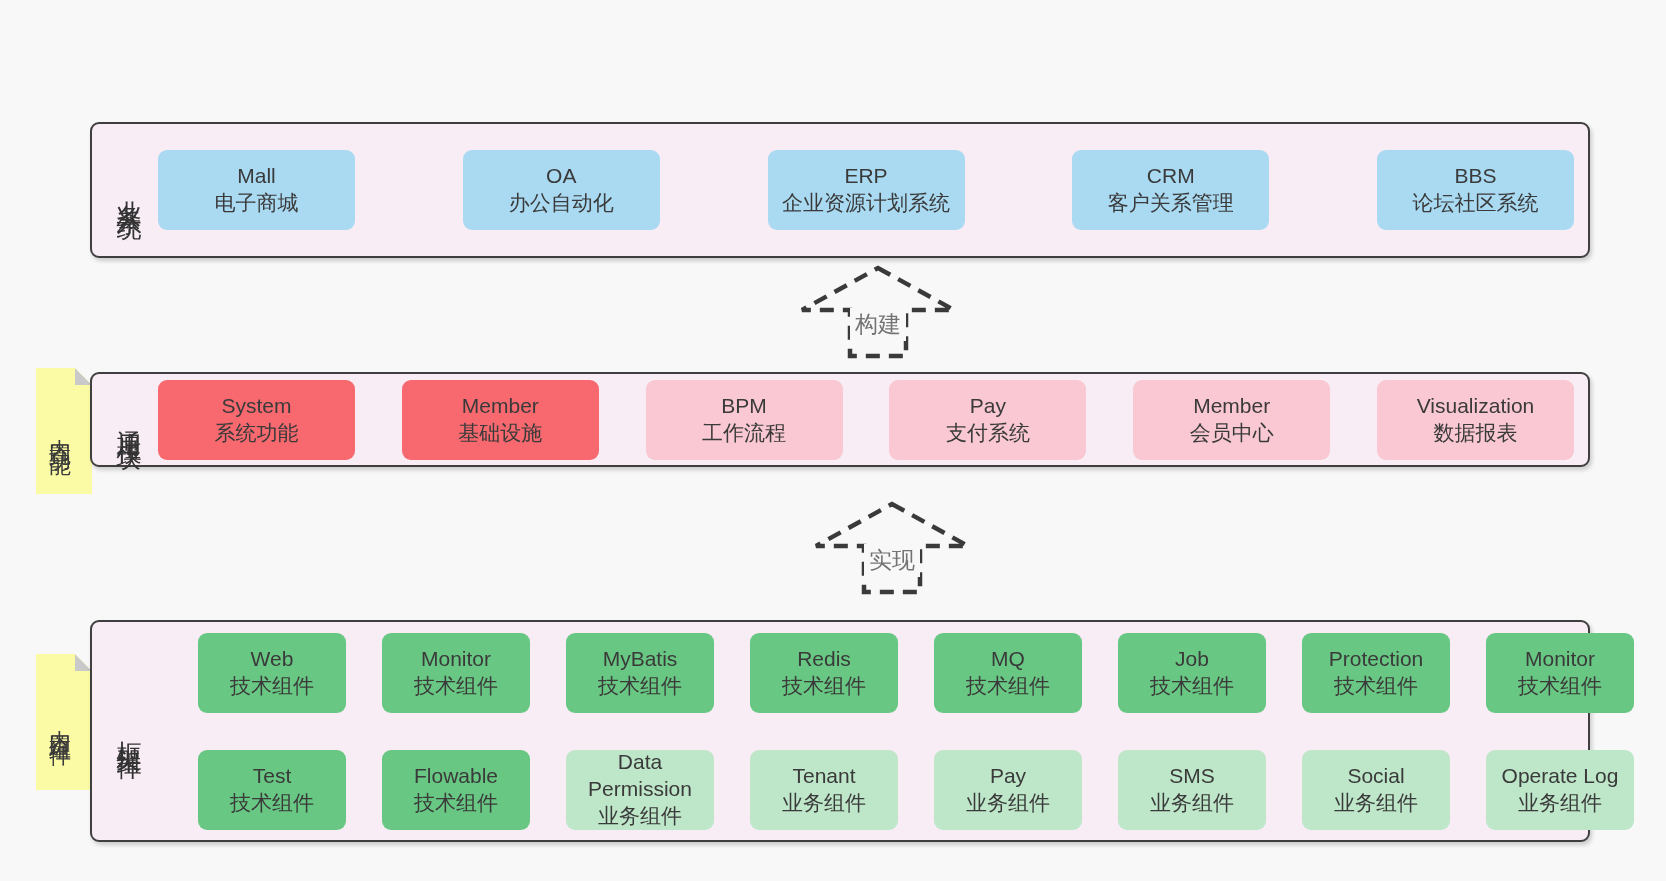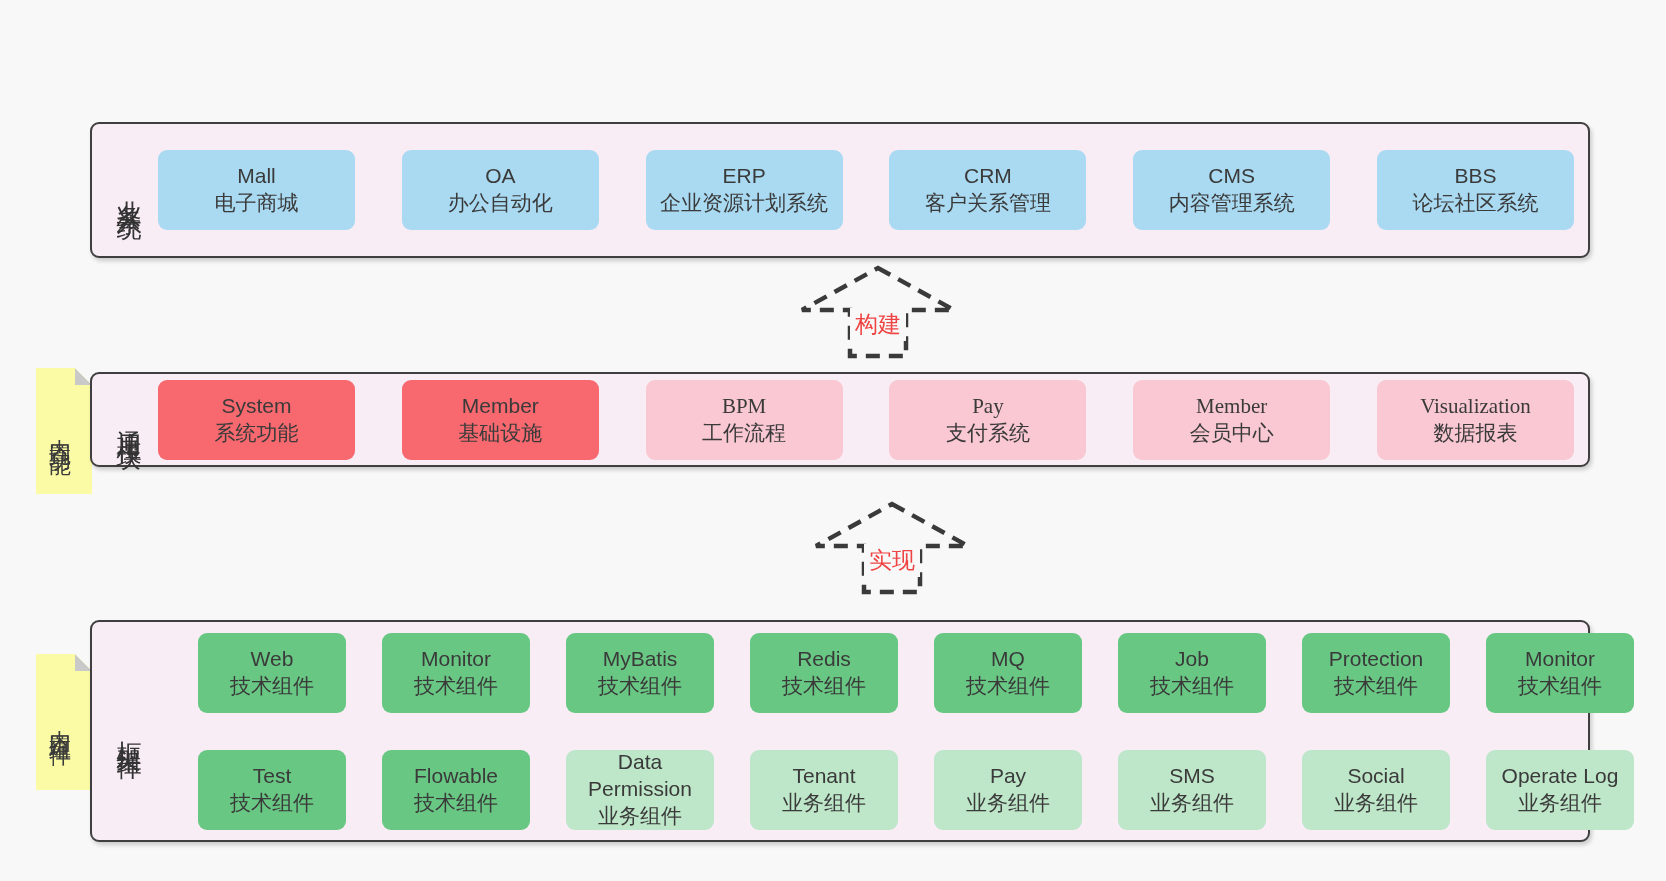--- a/index.html
+++ b/index.html
@@ -70,41 +70,41 @@
     justify-content:center;
     text-align:center;
     line-height:1.28;
     font-size:21px;
     padding:4px 6px;
   }
   .layer-top .box,.layer-mid .box{width:197px;}
   .layer-bot .box{width:148px;margin-left:36px;}
   .box.blue{background:var(--blue,#a9daf2);}
   .box.red{background:var(--red,#f7696f);}
-  .box.pink{background:var(--pink,#f9c8d3);font-family:Liberation Serif, serif;}
+  .box.pink{background:var(--pink,#f9c8d3);}
   .box.green{background:var(--green,#68c783);}
   .box.lightgreen{background:var(--lightgreen,#bee7c9);}
   .box-name,.box-desc{color:#3a3a3a;}
   
   .arrow{
     position:absolute;
     width:160px;height:96px;
     z-index:1;
   }
   .arrow-1{left:798px;top:264px;}
   .arrow-2{left:812px;top:500px;text-decoration:underline;}
   .arrow svg{display:block;}
   .arrow-label{
     position:absolute;
     left:50%;top:44px;
     transform:translateX(-50%);
     background:var(--bg,#f8f8f8);
     padding:1px 5px;
     font-size:23px;
-    color:#ef4444;
+    color:#737373;
     white-space:nowrap;
   }
   
   .note{
     position:absolute;
     left:36px;width:56px;
     box-sizing:border-box;
     background:var(--note,#fbfba6);
     clip-path:polygon(0 0, calc(100% - 17px) 0, 100% 17px, 100% 100%, 0 100%);
     display:flex;
@@ -149,24 +149,20 @@
         </div>
         <div class="box blue">
           <div class="box-name">ERP</div>
           <div class="box-desc">企业资源计划系统</div>
         </div>
         <div class="box blue">
           <div class="box-name">CRM</div>
           <div class="box-desc">客户关系管理</div>
         </div>
         <div class="box blue">
-          <div class="box-name">CMS</div>
-          <div class="box-desc">内容管理系统</div>
-        </div>
-        <div class="box blue">
           <div class="box-name">BBS</div>
           <div class="box-desc">论坛社区系统</div>
         </div>
       </div>
   </section>
 
   <div class="arrow arrow-1">
     <svg width="160" height="96" viewBox="0 0 160 96">
       <polygon points="80,4 156,46 108,46 108,92 52,92 52,46 4,46" fill="none" stroke="#3a3a3a" stroke-width="4.5" stroke-dasharray="14 9"></polygon>
     </svg>

